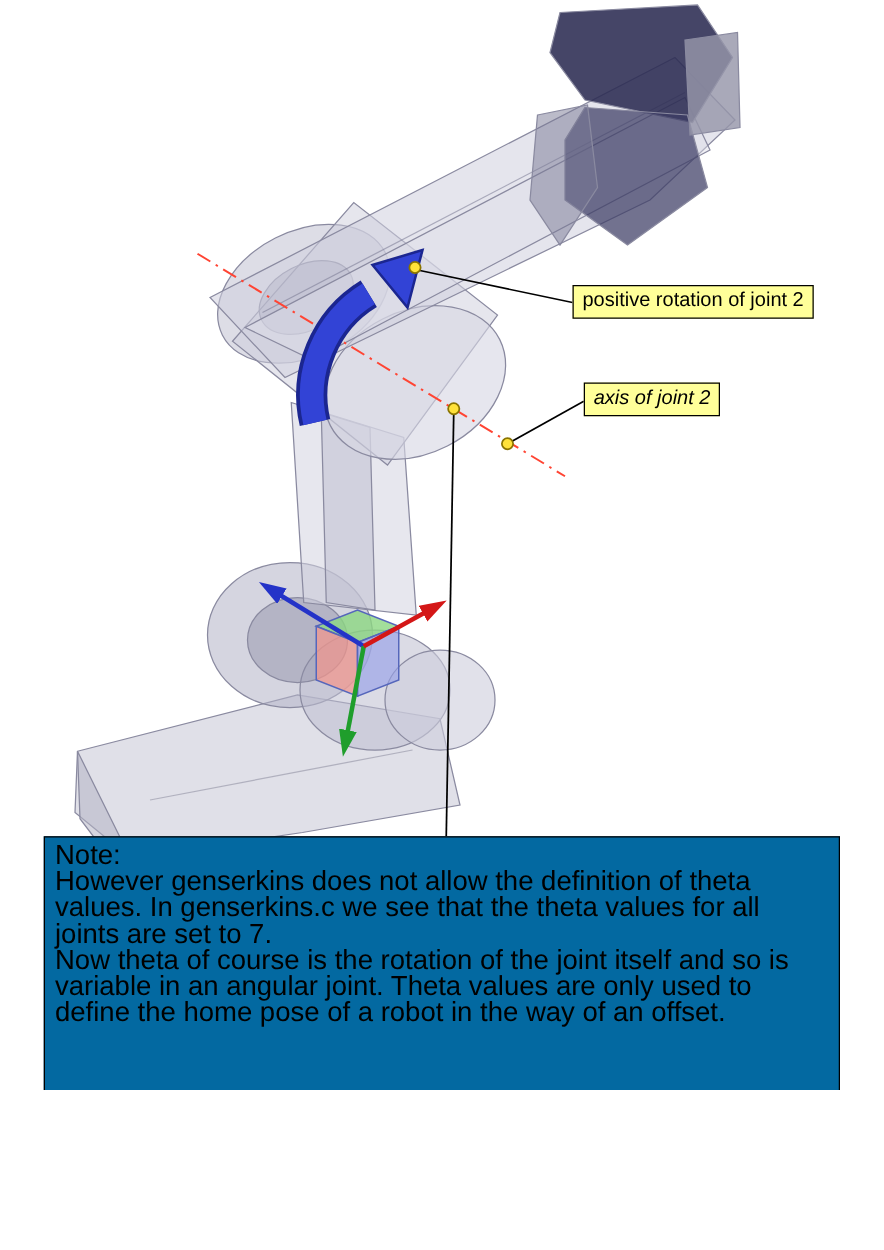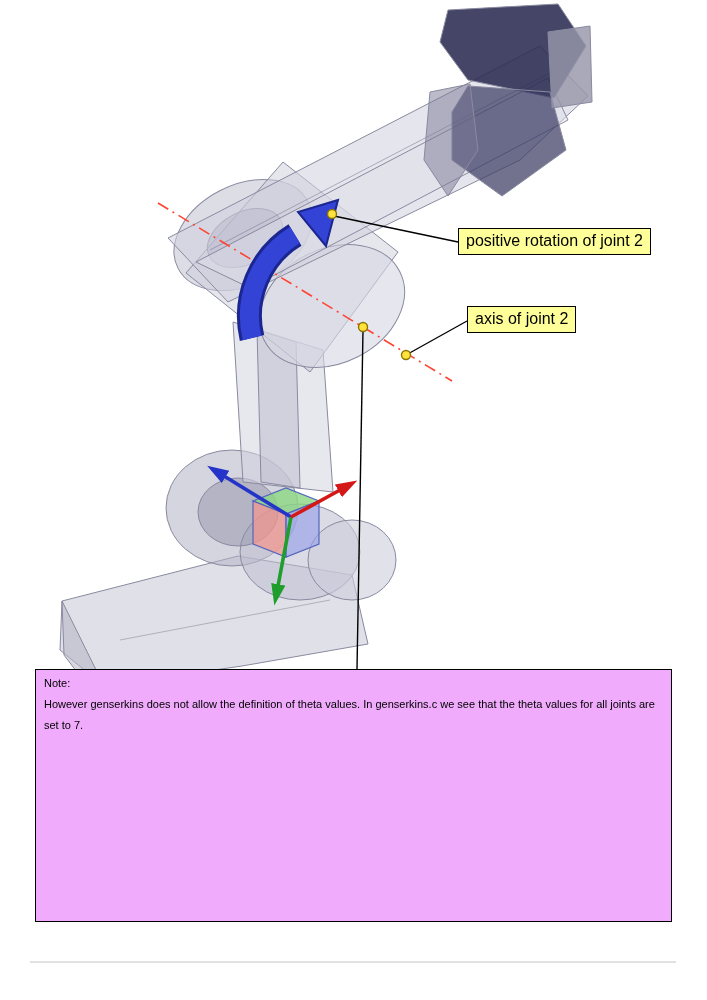--- a/index.html
+++ b/index.html
@@ -1,28 +1,28 @@
 <!DOCTYPE html>
 <html><head>
 <meta charset="utf-8">
 <style>
   html,body{margin:0;padding:0;background:#ffffff;}
   .canvas{
-    position:relative;width:707px;height:1000px;background:#ffffff;
+    position:relative;width:707px;height:872px;background:#ffffff;
     font-family:"Liberation Sans",sans-serif;overflow:hidden;color:#000;
   }
   .art{position:absolute;left:0;top:0;}
   .callout-label{
     position:absolute;background:#FFFF99;border:1.4px solid #000;
     padding:2px 7px 3px 7px;font-size:16px;white-space:nowrap;line-height:1.25;
   }
   .note-box{
     position:absolute;left:35px;top:669px;width:637px;min-height:253px;
-    background:#f0abfc;border:1.5px solid #000;box-sizing:border-box;
-    padding:3px 8px 6px 8px;font-size:11px;line-height:21px;
+    background:#0369a1;border:1.5px solid #000;box-sizing:border-box;
+    padding:3px 8px 6px 8px;font-size:22px;line-height:21px;
   }
   .note-box p{margin:0;padding:0;}
 </style>
 </head>
 <body>
 
 <div class="canvas">
 
   <svg class="art" width="707" height="1000" viewBox="0 0 707 1000">
     <defs>
@@ -94,20 +94,21 @@
       <line x1="291" y1="517" x2="224" y2="476" stroke="#2433c8" marker-end="url(#ah-blue)"></line>
       <line x1="291" y1="517" x2="278" y2="586" stroke="#1f9e2c" marker-end="url(#ah-green)"></line>
       <line x1="291" y1="517" x2="340" y2="490" stroke="#d41717" marker-end="url(#ah-red)"></line>
     </g>
 
     <line x1="30" y1="962" x2="676" y2="962" stroke="#c4c4c4" stroke-width="1"></line>
   </svg>
 
   <div class="callout-label" style="left:458px;top:228px;">positive rotation of joint 2</div>
 
-  <div class="callout-label" style="left:467px;top:306px;">axis of joint 2</div>
+  <div class="callout-label" style="left:467px;top:306px;font-style:italic;">axis of joint 2</div>
 
   <div class="note-box">
     <p>Note:</p>
     <p>However genserkins does not allow the definition of theta values. In genserkins.c we see that the theta values for all joints are set to 7.</p>
+    <p>Now theta of course is the rotation of the joint itself and so is variable in an angular joint. Theta values are only used to define the home pose of a robot in the way of an offset.</p>
   </div>
 
 </div>
 
 </body></html>

